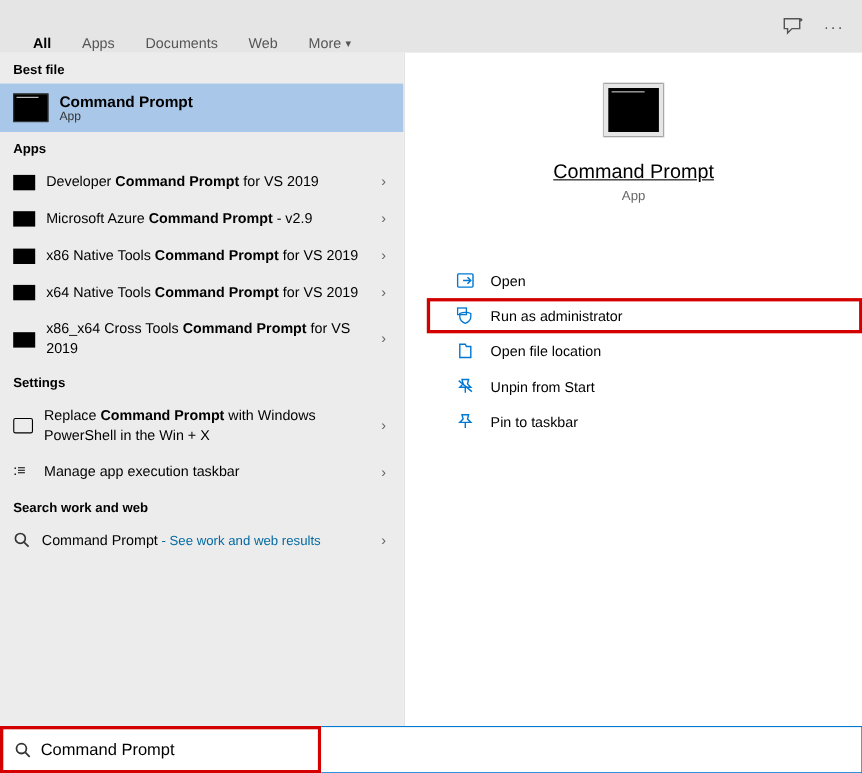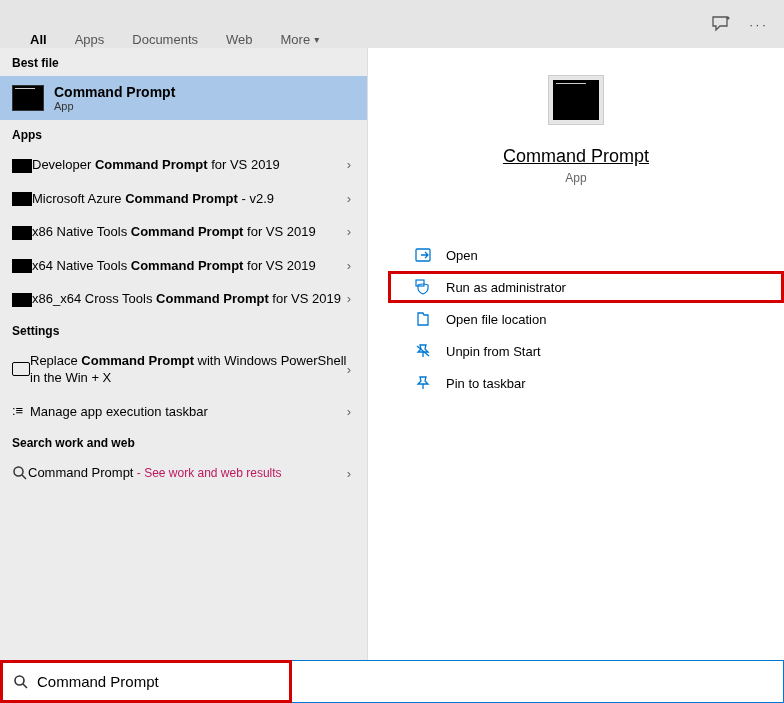--- a/index.html
+++ b/index.html
@@ -18,29 +18,29 @@
   .right { flex:1; background:#fff; border-left:1px solid #ddd; position:relative; }
   
   .section-hdr { padding:8px 12px 6px; font-weight:700; font-size:12px; color:#000; }
   
   .best { display:flex; align-items:center; background:#a9c7e8; padding:8px 12px; gap:10px; }
   .best .icon { width:32px; height:26px; background:#000; border:1px solid #333; position:relative; }
   .best .icon::before { content:""; position:absolute; top:2px; left:2px; width:20px; height:1px; background:#ccc; }
   .best .title { font-weight:700; font-size:14px; }
   .best .sub { font-size:11px; color:#333; }
 
-  .item { display:flex; align-items:center; padding:8px 12px; cursor:pointer; position:relative; }
+  .item { display:flex; align-items:center; padding:8px 12px; gap:10px; cursor:pointer; position:relative; }
   .item .icon-app { width:20px; height:14px; background:#000; flex:none; margin-top:2px; }
   .item .icon-set { width:18px; height:14px; border:1.5px solid #000; flex:none; border-radius:2px; position:relative; }
   .item .icon-alias { width:18px; height:14px; flex:none; position:relative; }
   .item .icon-alias::before { content:":≡"; font-size:13px; position:absolute; left:0; top:-2px; }
   .item .icon-search { width:16px; height:16px; flex:none; position:relative; }
   .item .text { flex:1; line-height:1.35; font-size:13px; }
   .item .chev { color:#666; font-size:13px; flex:none; padding-right:4px; }
-  .hint { color:#be185d; font-size:12px; }
+  .hint { color:#0369a1; font-size:12px; }
   
   .preview { padding:28px 20px 10px; text-align:center; }
   .preview .thumb { width:54px; height:48px; margin:0 auto; background:#000; border:4px solid #e6e6e6; box-shadow:0 0 0 1px #ccc; position:relative; }
   .preview .thumb::before { content:""; position:absolute; top:3px; left:3px; width:30px; height:1px; background:#ccc; }
   .preview .name { margin-top:22px; font-size:18px; text-decoration:underline; }
   .preview .type { margin-top:4px; font-size:12px; color:#666; }
   
   .actions { margin-top:44px;margin-left:20px; }
   .action { display:flex; align-items:center; gap:14px; padding:8px 26px; cursor:pointer; font-size:13px; }
   .action .ic { width:18px; height:16px; color:#0078d4; display:flex; align-items:center; justify-content:center; }

